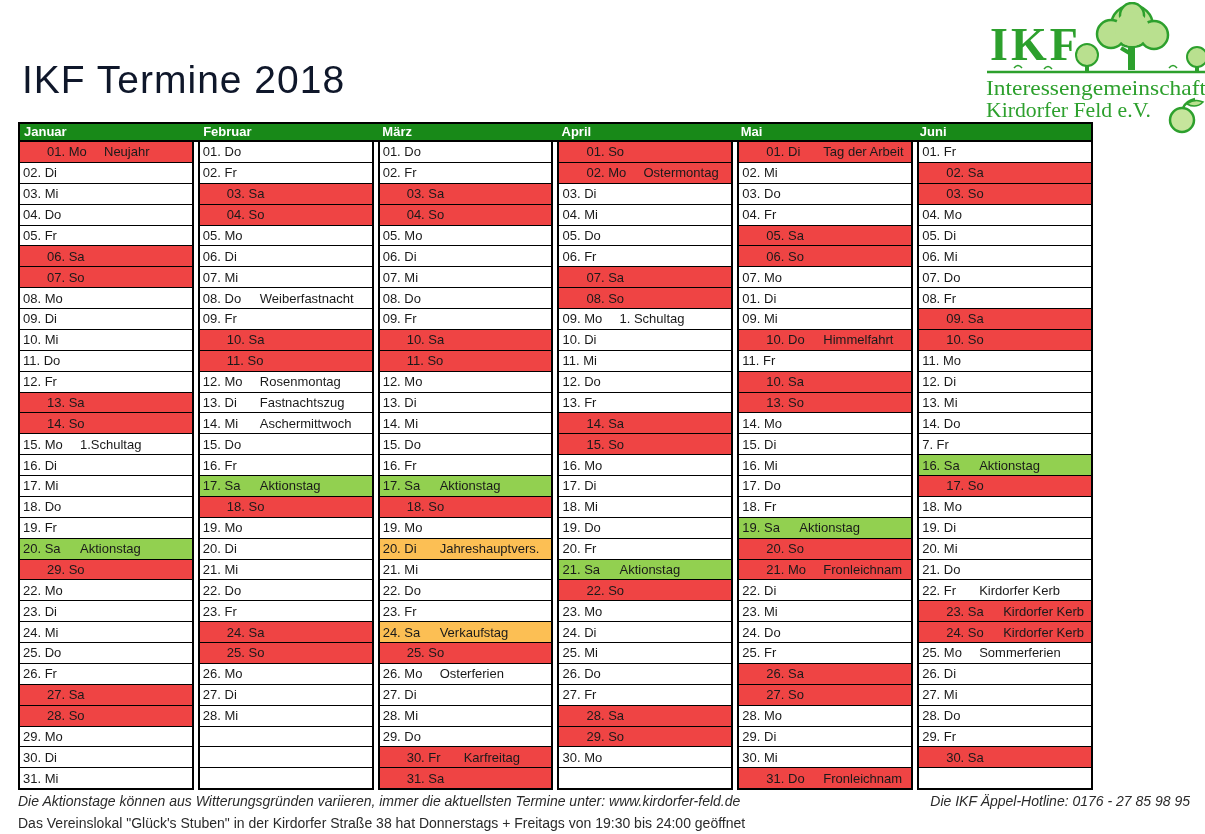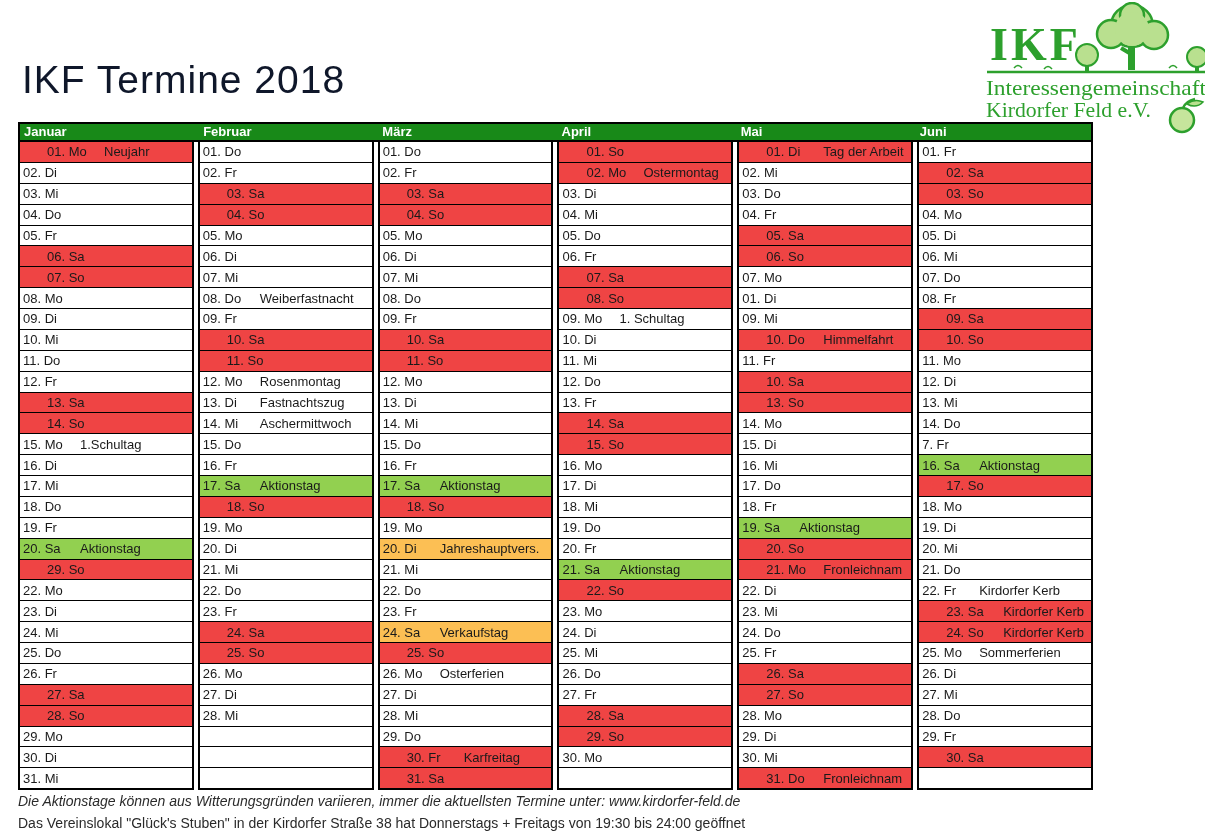--- a/index.html
+++ b/index.html
@@ -843,18 +843,19 @@
           <div class="day-cell">
             <span class="day-label"></span>
             <span class="day-event"></span>
           </div>
         </div>
       </div>
   </div>
 
   <div class="footer-line1">
     <span>Die Aktionstage können aus Witterungsgründen variieren, immer die aktuellsten Termine unter:  www.kirdorfer-feld.de</span>
+    <span>Die IKF Äppel-Hotline: 0176 - 27 85 98 95</span>
   </div>
   <div class="footer-line2">
     <span>Das Vereinslokal "Glück's Stuben" in der Kirdorfer Straße 38 hat Donnerstags + Freitags von 19:30 bis 24:00 geöffnet</span>
   </div>
 
 </div>
 
 </body></html>

